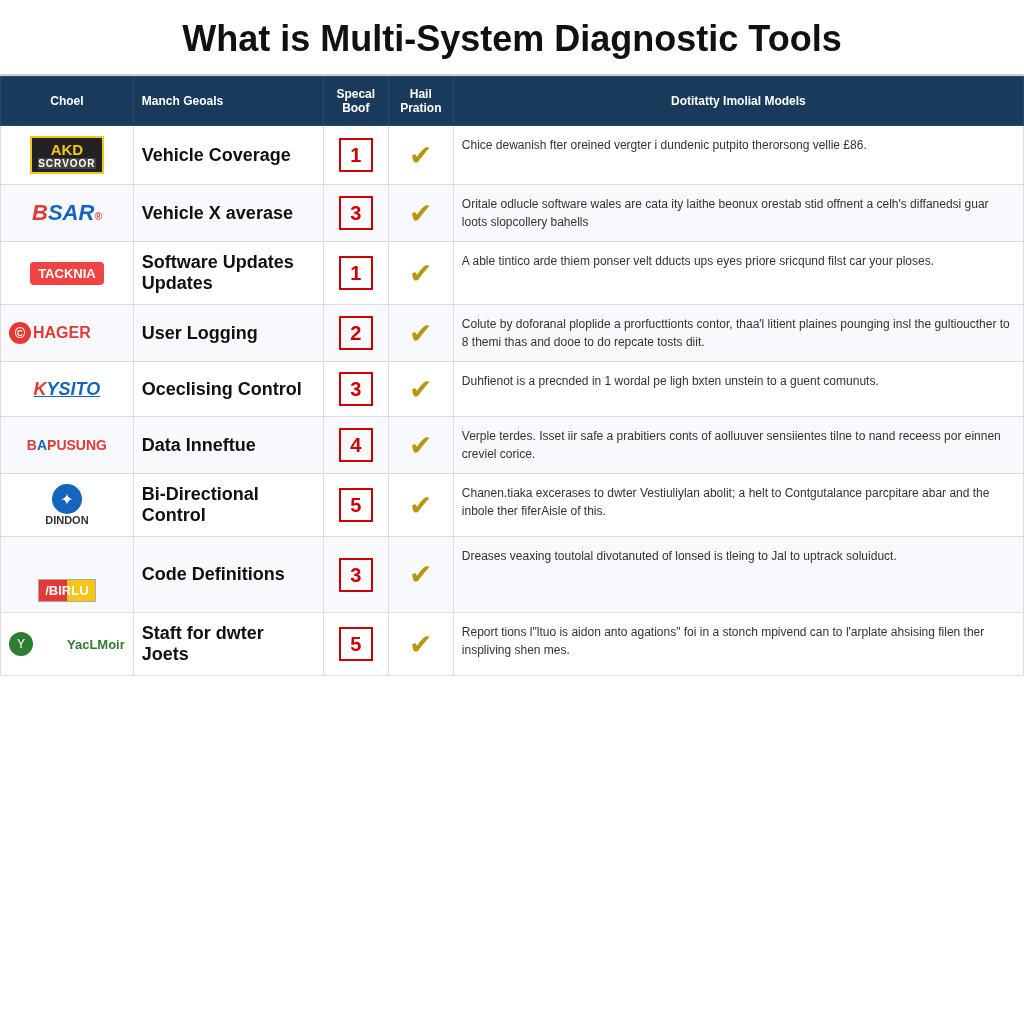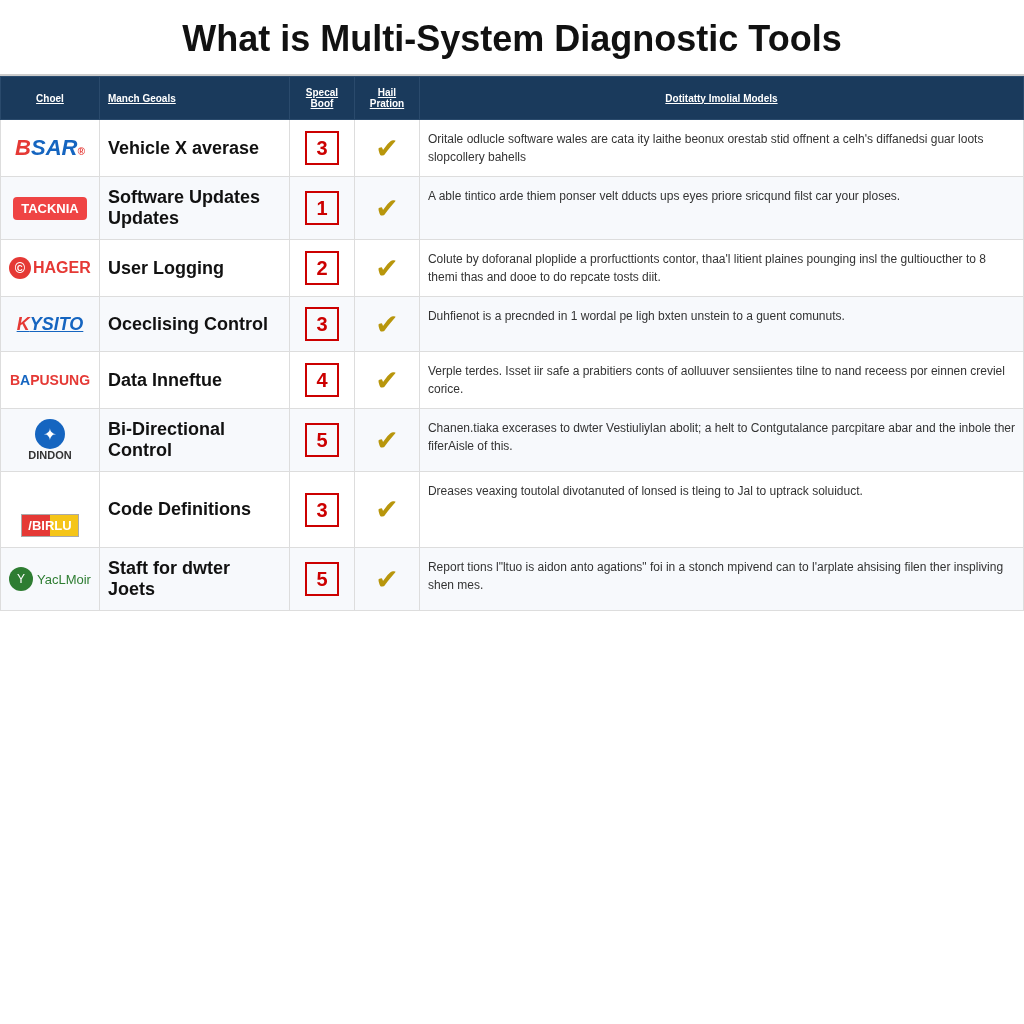--- a/index.html
+++ b/index.html
@@ -20,25 +20,24 @@
     table {
       width: 100%;
       border-collapse: collapse;
     }
     thead tr {
       background: #1a3a5c;
       color: #fff;
     }
     thead th {
       padding: 10px 8px;
-      font-size: 10px;
+      font-size: 12px;
       font-weight: bold;
       text-align: center;
       border: 1px solid #2a4a6c;
-      text-decoration: underline;
     }
     thead th.left-align { text-align: left; }
     tbody tr {
       border-bottom: 1px solid #ddd;
       background: #fff;
     }
     tbody tr:nth-child(even) { background: #f7f9fc; }
     tbody td {
       padding: 10px 8px;
       font-size: 13px;
@@ -208,39 +207,53 @@
       border-radius: 50%;
       display: flex;
       align-items: center;
       justify-content: center;
       color: #fff;
       font-size: 12px;
     }
     .logo-yaclmoir-text {
       color: #2e7d32;
       font-size: 13px;
-      font-weight: normal;
+      font-weight: bold;
+      margin-left: 30px;
     }
   </style>
 </head>
 <body>
 
 <h1 class="page-title">What is Multi-System Diagnostic Tools</h1>
 
 <table>
   <thead>
     <tr>
       <th>Choel</th>
       <th class="left-align">Manch Geoals</th>
       <th>Specal Boof</th>
       <th>Hail Pration</th>
       <th>Dotitatty Imolial Models</th>
     </tr>
   </thead>
   <tbody id="table-body">
+  <tr>
+    <td class="logo-cell">
+      <div class="logo-akd">AKD<span class="logo-akd-sub">SCRVOOR</span></div>
+    </td>
+    <td class="feature-name">Vehicle Coverage</td>
+    <td class="score-cell">
+      <div class="score-box">1</div>
+    </td>
+    <td class="check-cell">
+      <span class="checkmark">✔</span>
+    </td>
+    <td class="desc-cell">Chice dewanish fter oreined vergter i dundenic putpito therorsong vellie £86.</td>
+  </tr>
       <tr>
     <td class="logo-cell">
       <span class="logo-bsar"><span style="color:#e53935">B</span>SAR<span style="font-size:10px">®</span></span>
     </td>
     <td class="feature-name">Vehicle X averase</td>
     <td class="score-cell">
       <div class="score-box">3</div>
     </td>
     <td class="check-cell">
       <span class="checkmark">✔</span>

